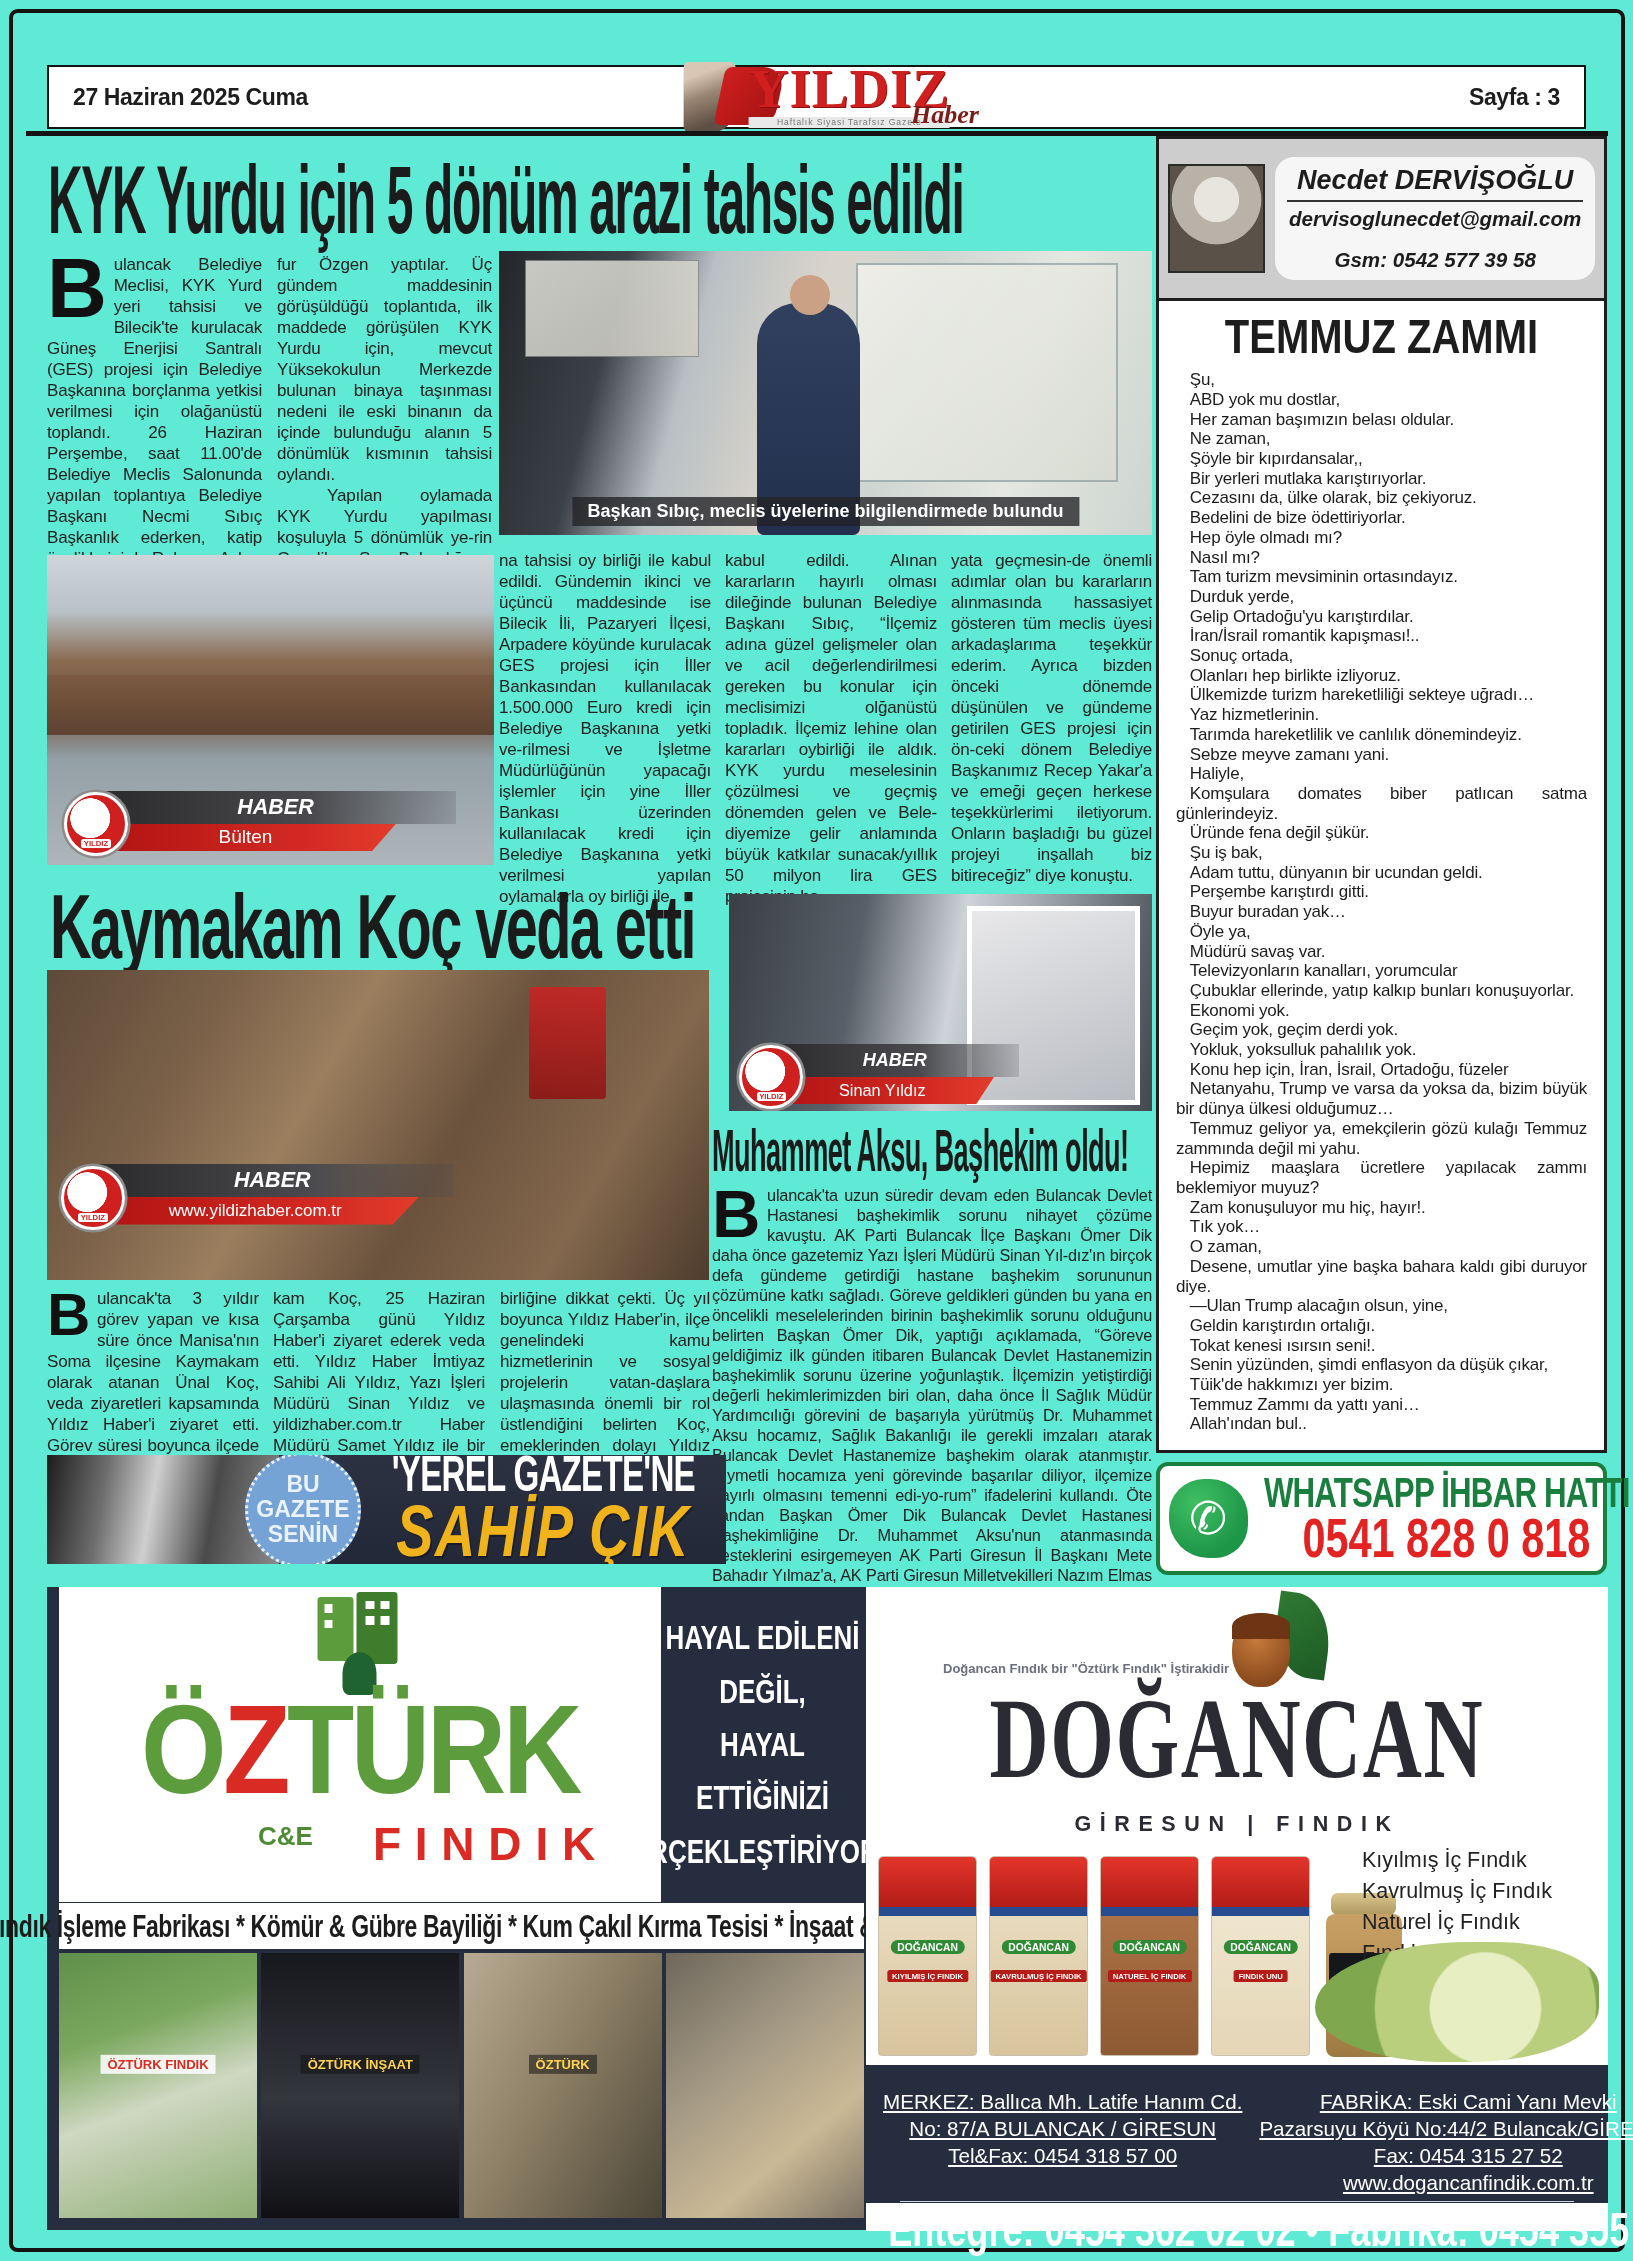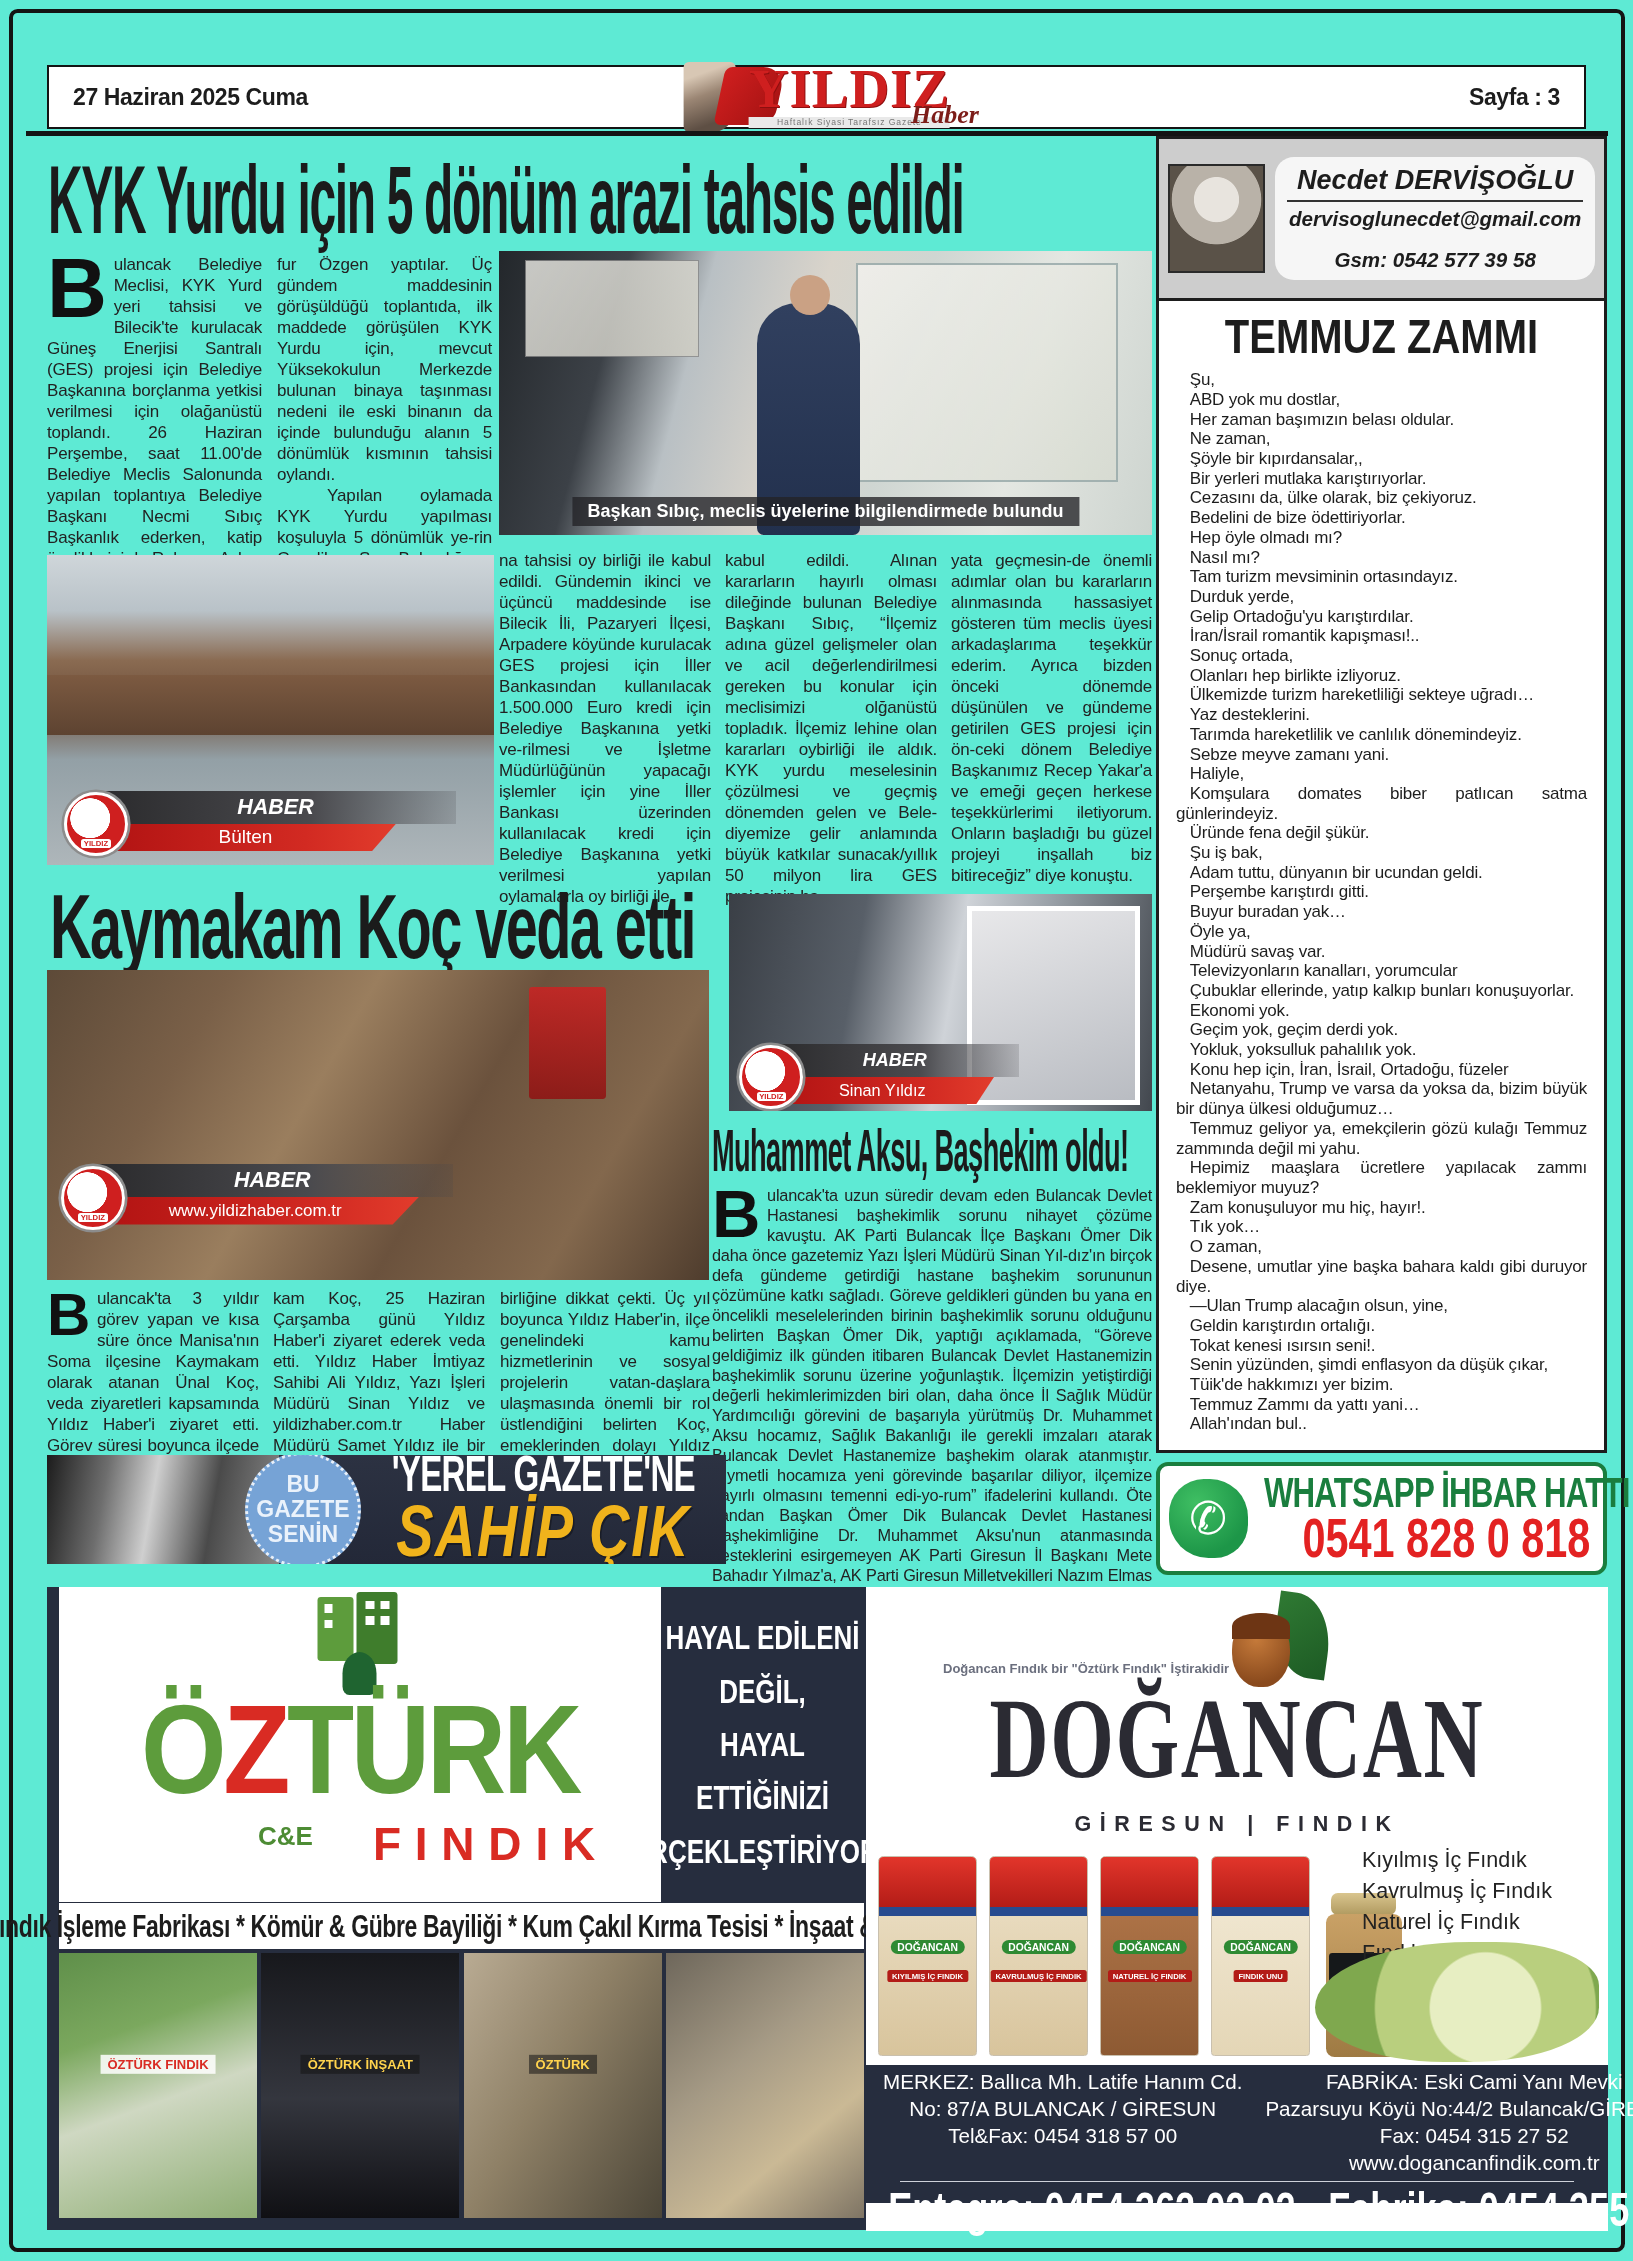--- a/index.html
+++ b/index.html
@@ -118,21 +118,21 @@
   .jar{position:relative;width:83px;height:163px;}
   .jar .lid{position:absolute;left:8.6px;top:0;width:65px;height:22.4px;background:linear-gradient(#d9c58e,#b09a60);border-radius:6.9px;}
   .jar .body{position:absolute;left:3.4px;top:20.6px;width:76px;height:143px;background:linear-gradient(#c9a166,#9e7a43);border-radius:8.6px;}
   .jar .label{position:absolute;left:6.9px;top:60px;width:69px;height:74px;background:#15181a;border-radius:3.4px;color:#fff;text-align:center;}
   .jar .label b{display:block;font-size:8.6px;color:#fff;margin-top:26px;}
   .jar .label i{display:block;font-style:normal;font-size:6.9px;color:#d5d9d0;}
   .dg-list{position:absolute;right:31px;top:258px;width:215px;}
   .dg-list div{font-size:21.5px;color:#222;line-height:31px;white-space:nowrap;}
   .dg-hazel{position:absolute;right:8.6px;bottom:3.4px;width:284px;height:120px;background:radial-gradient(circle at 60% 55%,#e7eec2 0 30%,#b9cf7e 31% 60%,#7fa84e 61% 100%);border-radius:60% 40% 50% 50%;}
   .dg-contact{position:absolute;left:819px;top:478px;width:742px;height:138px;background:#262d3e;color:#fff;}
-  .dg-cols{display:flex;padding:3px 17px 0;gap:23px;}
+  .dg-cols{display:flex;padding:23px 17px 0;gap:17px;text-decoration:underline;}
   .dg-cols .c{flex:1;text-align:center;}
   .dg-cols .c div{font-size:20.6px;line-height:27px;white-space:nowrap;}
   .dg-sep{margin:5.2px 34px 0;border-top:1.7px solid #cfd2da;}
   .dg-phones{text-align:center;margin-top:6.9px;}
   .dg-phones span{display:inline-block;color:#fff;font-weight:bold;font-size:38px;white-space:nowrap;transform:scale(.95,1.25);letter-spacing:0;}
   .dg-below{position:absolute;left:819px;top:616px;width:742px;height:27.5px;background:#fff;}
 </style>
 </head>
 <body>
 
@@ -208,21 +208,21 @@
         <div>Bedelini de bize ödettiriyorlar.</div>
         <div>Hep öyle olmadı mı?</div>
         <div>Nasıl mı?</div>
         <div>Tam turizm mevsiminin ortasındayız.</div>
         <div>Durduk yerde,</div>
         <div>Gelip Ortadoğu'yu karıştırdılar.</div>
         <div>İran/İsrail romantik kapışması!..</div>
         <div>Sonuç ortada,</div>
         <div>Olanları hep birlikte izliyoruz.</div>
         <div>Ülkemizde turizm hareketliliği sekteye uğradı…</div>
-        <div>Yaz desteklerini.</div>
+        <div>Yaz hizmetlerinin.</div>
         <div>Tarımda hareketlilik ve canlılık dönemindeyiz.</div>
         <div>Sebze meyve zamanı yani.</div>
         <div>Haliyle,</div>
         <div>Komşulara domates biber patlıcan satma günlerindeyiz.</div>
         <div>Üründe fena değil şükür.</div>
         <div>Şu iş bak,</div>
         <div>Adam tuttu, dünyanın bir ucundan geldi.</div>
         <div>Perşembe karıştırdı gitti.</div>
         <div>Buyur buradan yak…</div>
         <div>Öyle ya,</div>

